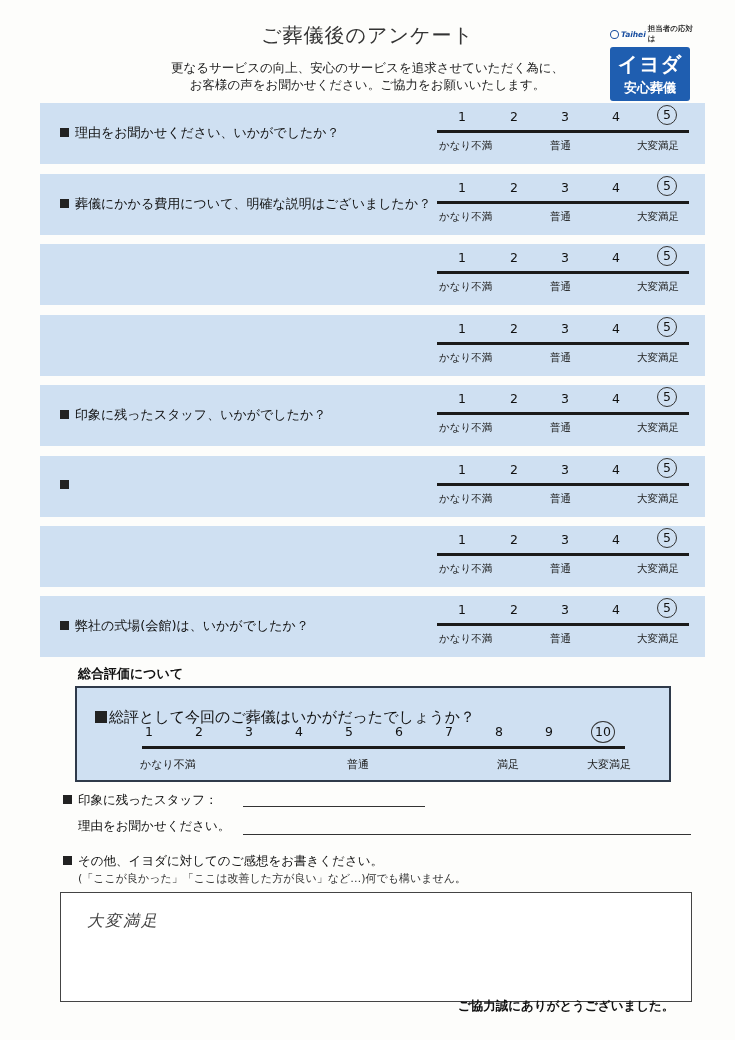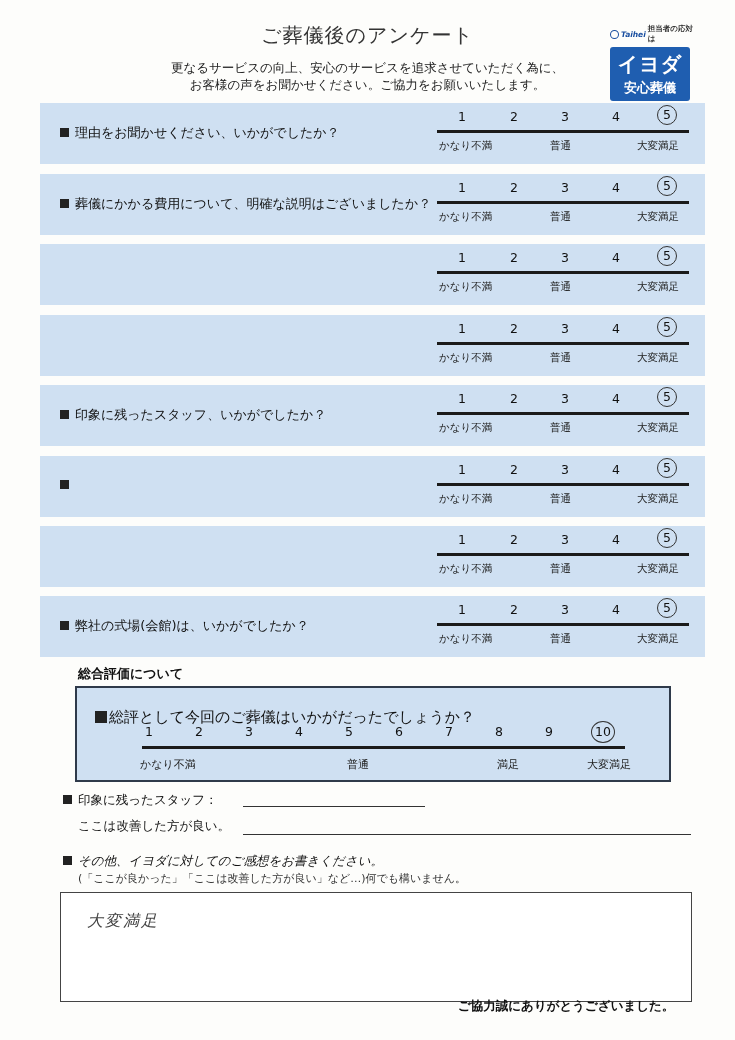--- a/index.html
+++ b/index.html
@@ -201,24 +201,24 @@
       <span class="num" style="left: 347px;">8</span>
       <span class="num" style="left: 397px;">9</span>
       <span class="num circled" style="left: 449px;">10</span>
     </div>
 </div>
 
 <div class="abs section-label" style="left:63px; top:792px;">
   <span class="sq"></span><span>印象に残ったスタッフ：</span>
 </div>
 <div class="abs line" style="left:243px; top:806px; width:182px;"></div>
-<div class="abs section-label" style="left:78px; top:818px;">ここは改善した方が良い。</div>
+<div class="abs section-label" style="left:78px; top:818px;">理由をお聞かせください。</div>
 <div class="abs line" style="left:243px; top:834px; width:448px;"></div>
 
-<div class="abs section-label" style="left:63px; top:853px;font-style:italic;">
+<div class="abs section-label" style="left:63px; top:853px;">
   <span class="sq"></span><span>その他、イヨダに対してのご感想をお書きください。</span>
 </div>
 <div class="abs hint" style="left:78px; top:871px;">(「ここが良かった」「ここは改善した方が良い」など…)何でも構いません。</div>
 <div class="abs comment-box">
   <div class="abs handwriting">大変満足</div>
 </div>
 
 <div class="abs thanks">ご協力誠にありがとうございました。</div>
 
 </body></html>

